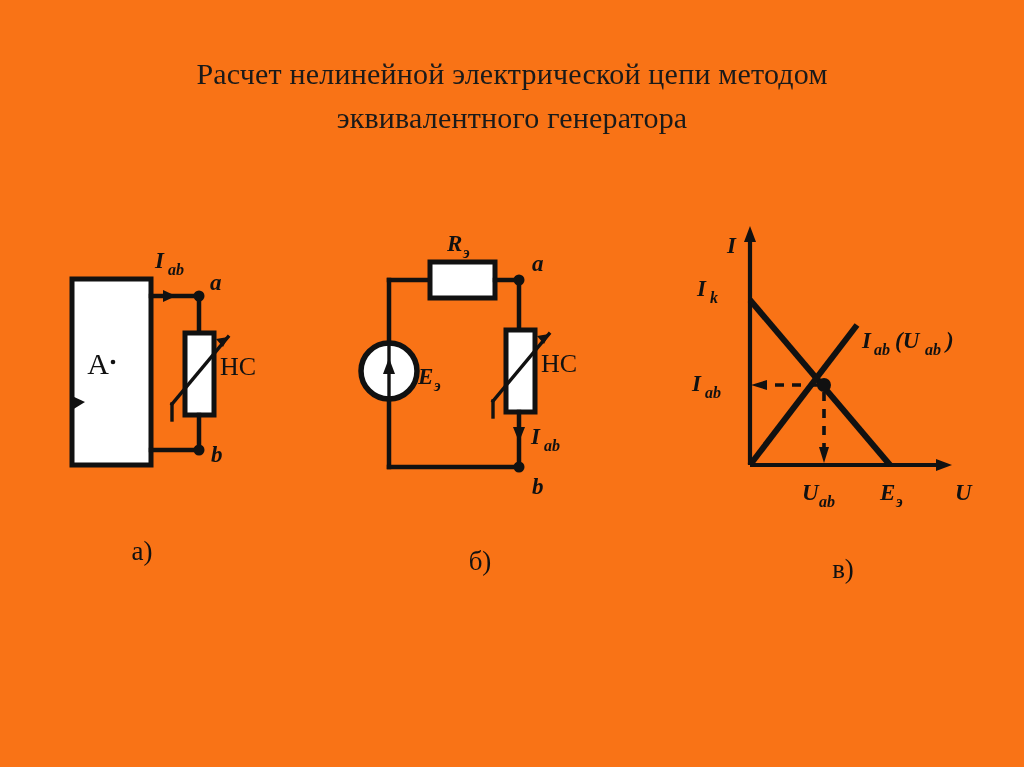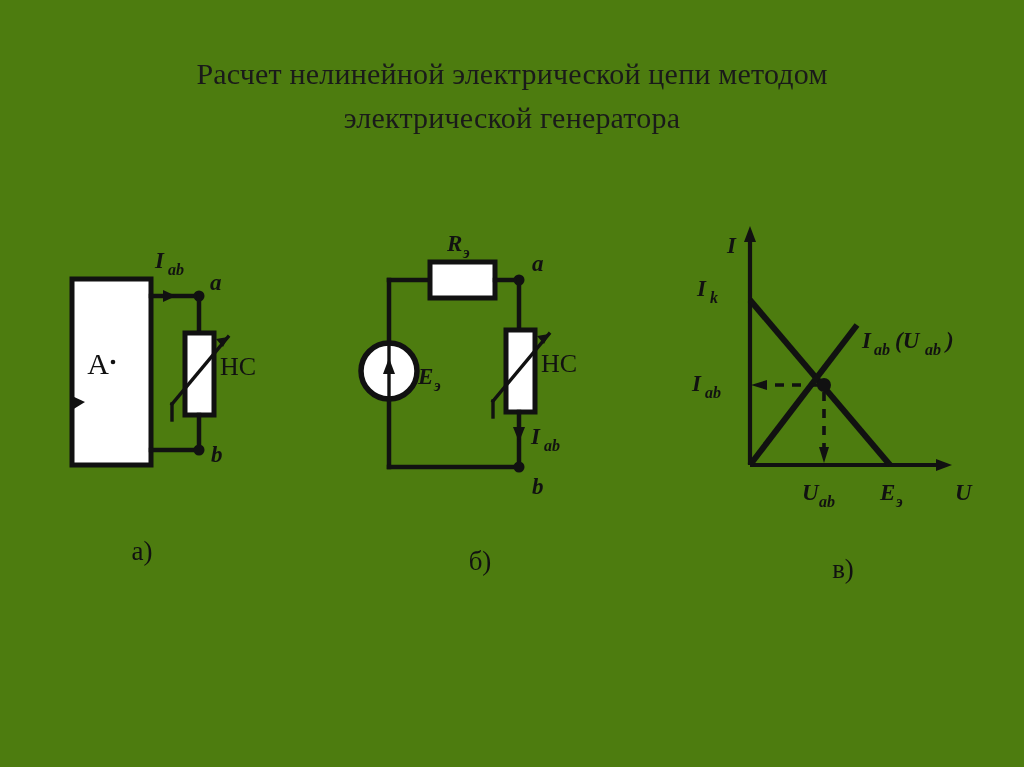--- a/index.html
+++ b/index.html
@@ -12,21 +12,21 @@
     height: 767px;
     font-family: "Liberation Serif", serif;
     color: #000000;
     overflow: hidden;
     position: relative;
   }
   #page {
     position: relative;
     width: 1024px;
     height: 767px;
-    background: #4d7c0f;
+    background: #f97316;
   }
   .title {
     position: absolute;
     left: 0;
     top: 52px;
     width: 1024px;
     text-align: center;
     font-family: "Liberation Serif", serif;
     font-size: 30px;
     line-height: 44px;
@@ -110,21 +110,21 @@
     fill: #111;
   }
 </style>
 </head>
 <body>
 
 <div id="page">
 
   <div class="title">
     <span class="ln">Расчет нелинейной электрической цепи методом</span>
-    <span class="ln">электрической генератора</span>
+    <span class="ln">эквивалентного генератора</span>
   </div>
 
   <svg class="figures" viewBox="0 0 1024 767">
 
     <g>
 
       <rect x="72" y="279" width="79" height="186" class="boxline"></rect>
 
       <polygon points="72,396 85,402 72,410" class="solidfill"></polygon>
       <text x="98" y="374" class="lbl-A" text-anchor="middle">A</text>

